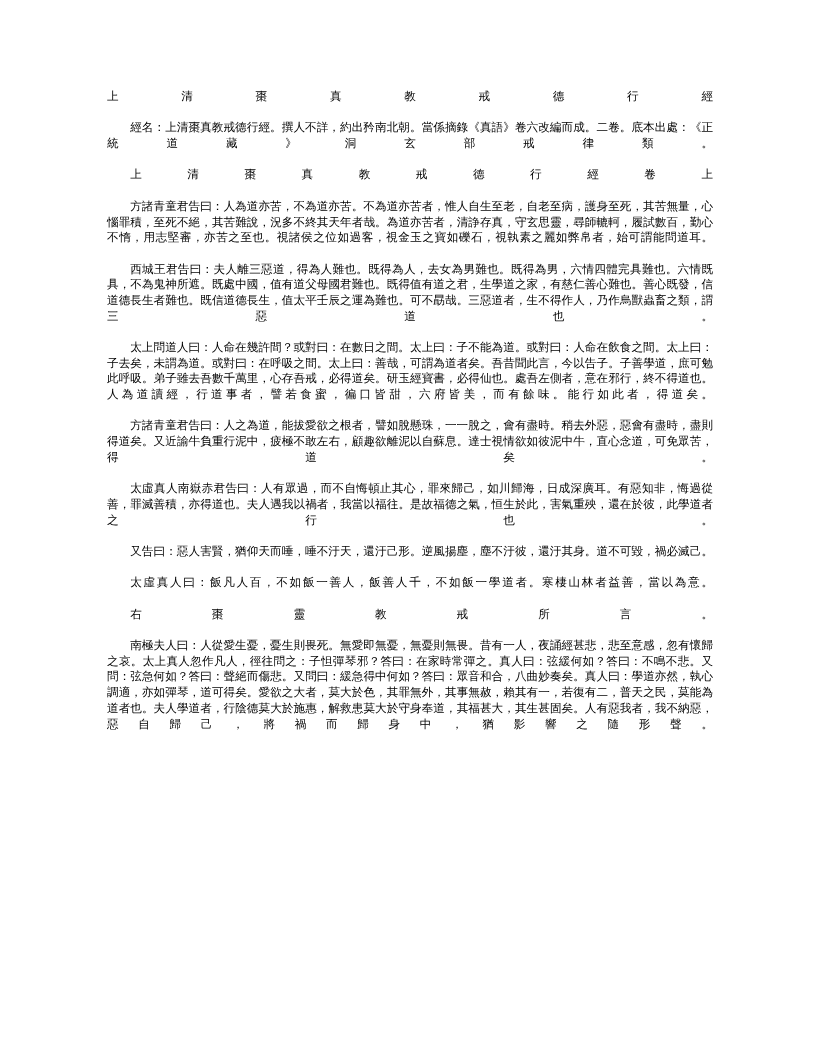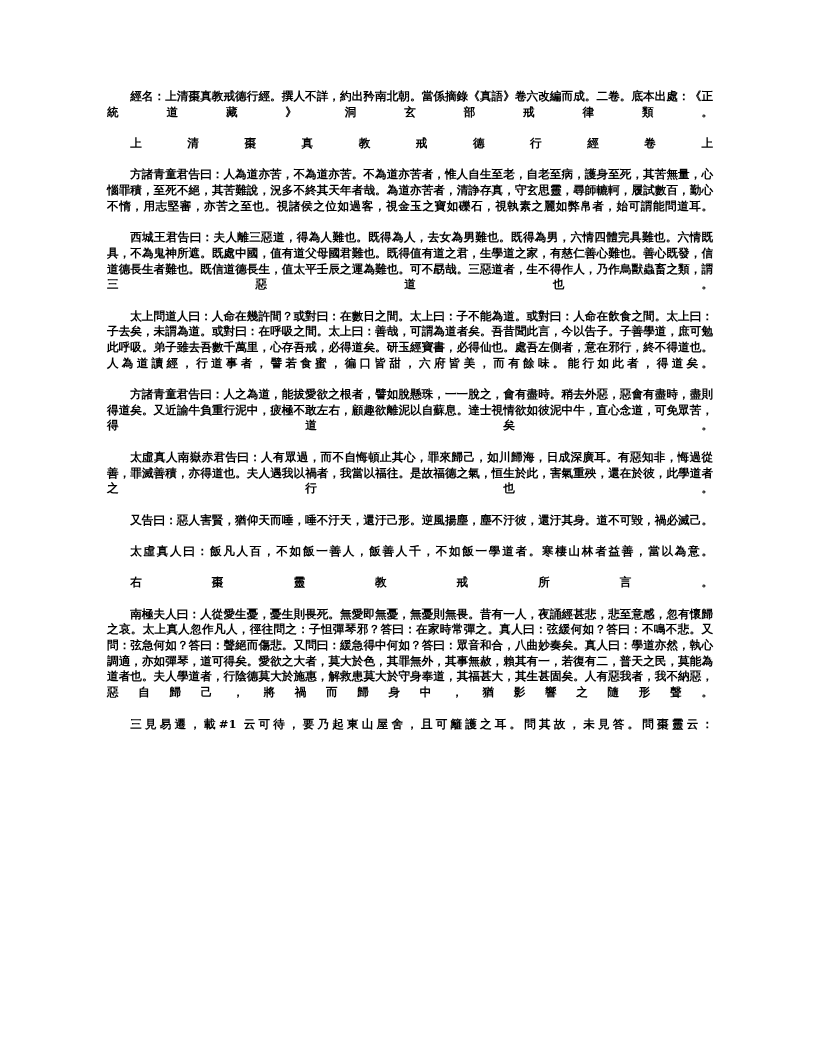--- a/index.html
+++ b/index.html
@@ -40,36 +40,36 @@
     letter-spacing: 0px;
     margin: 0;
     word-break: break-all;
     white-space: normal;
   }
   .doc-title {
     text-indent: 0;
   }
   .para {
     text-indent: 2em;
-    font-weight: bold;
   }
   
   .para::after,
   .doc-title::after {
     content: "";
     display: inline-block;
     width: 100%;
   }
 </style>
 </head>
 <body>
 
 <div class="page">
   <div class="text-block">
 
+    <div class="doc-title">上清棗真教戒德行經</div>
 
     <p class="para">經名：上清棗真教戒德行經。撰人不詳，約出矜南北朝。當係摘錄《真語》卷六改編而成。二卷。底本出處：《正統道藏》洞玄部戒律類。</p>
 
     <p class="para">上清棗真教戒德行經卷上</p>
 
     <p class="para">方諸青童君告曰：人為道亦苦，不為道亦苦。不為道亦苦者，惟人自生至老，自老至病，護身至死，其苦無量，心惱罪積，至死不絕，其苦難說，況多不終其天年者哉。為道亦苦者，清諍存真，守玄思靈，尋師轆軻，履試數百，勤心不惰，用志堅審，亦苦之至也。視諸侯之位如過客，視金玉之寶如礫石，視執素之麗如弊帛者，始可謂能問道耳。</p>
 
     <p class="para">西城王君告曰：夫人離三惡道，得為人難也。既得為人，去女為男難也。既得為男，六情四體完具難也。六情既具，不為鬼神所遮。既處中國，值有道父母國君難也。既得值有道之君，生學道之家，有慈仁善心難也。善心既發，信道德長生者難也。既信道德長生，值太平壬辰之運為難也。可不勗哉。三惡道者，生不得作人，乃作烏獸蟲畜之類，謂三惡道也。</p>
 
     <p class="para">太上問道人曰：人命在幾許間？或對曰：在數日之間。太上曰：子不能為道。或對曰：人命在飲食之間。太上曰：子去矣，未謂為道。或對曰：在呼吸之間。太上曰：善哉，可謂為道者矣。吾昔聞此言，今以告子。子善學道，庶可勉此呼吸。弟子雖去吾數千萬里，心存吾戒，必得道矣。研玉經寶書，必得仙也。處吾左側者，意在邪行，終不得道也。人為道讀經，行道事者，譬若食蜜，徧口皆甜，六府皆美，而有餘味。能行如此者，得道矣。</p>
@@ -82,16 +82,15 @@
 
     <p class="para">太虛真人曰：飯凡人百，不如飯一善人，飯善人千，不如飯一學道者。寒棲山林者益善，當以為意。</p>
 
 
 
 
     <p class="para">右棗靈教戒所言。</p>
 
     <p class="para">南極夫人曰：人從愛生憂，憂生則畏死。無愛即無憂，無憂則無畏。昔有一人，夜誦經甚悲，悲至意感，忽有懷歸之哀。太上真人忽作凡人，徑往問之：子怛彈琴邪？答曰：在家時常彈之。真人曰：弦緩何如？答曰：不鳴不悲。又問：弦急何如？答曰：聲絕而傷悲。又問曰：緩急得中何如？答曰：眾音和合，八曲妙奏矣。真人曰：學道亦然，執心調適，亦如彈琴，道可得矣。愛欲之大者，莫大於色，其罪無外，其事無赦，賴其有一，若復有二，普天之民，莫能為道者也。夫人學道者，行陰德莫大於施惠，解救患莫大於守身奉道，其福甚大，其生甚固矣。人有惡我者，我不納惡，惡自歸己，將禍而歸身中，猶影響之隨形聲。</p>
 
-    <p class="para">三見易遷，載#1 云可待，要乃起東山屋舍，且可籬護之耳。問其故，未見答。問棗靈云：</p>
 
   </div>
 </div>
 
 </body></html>

